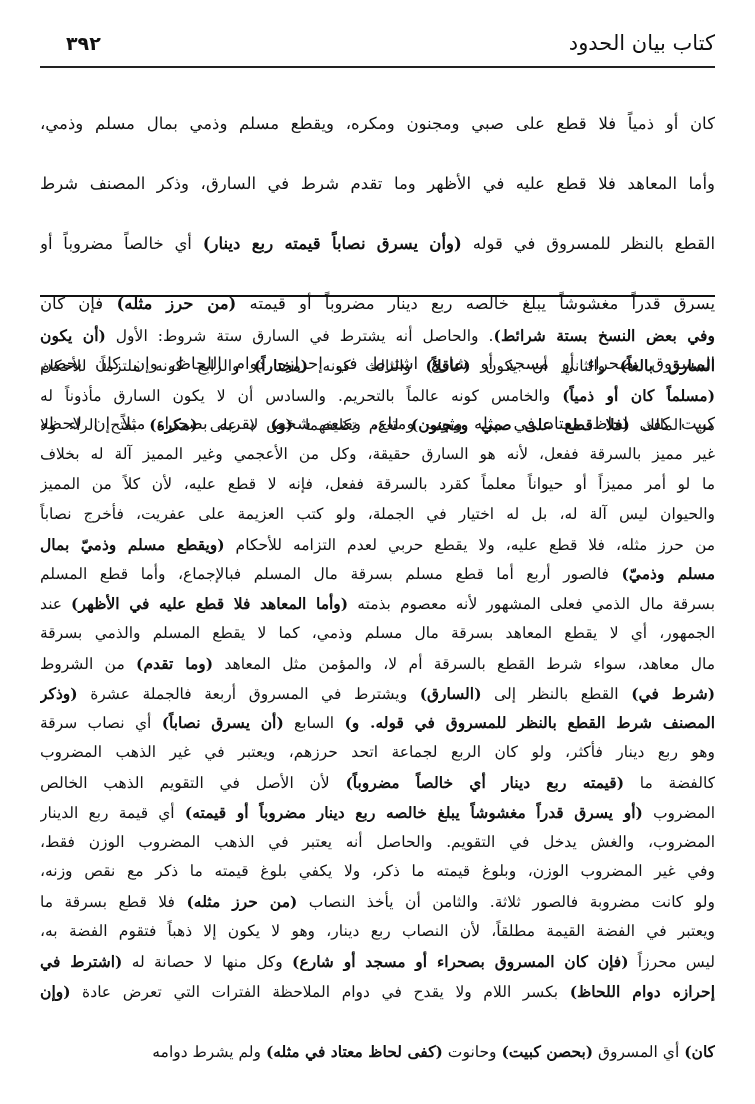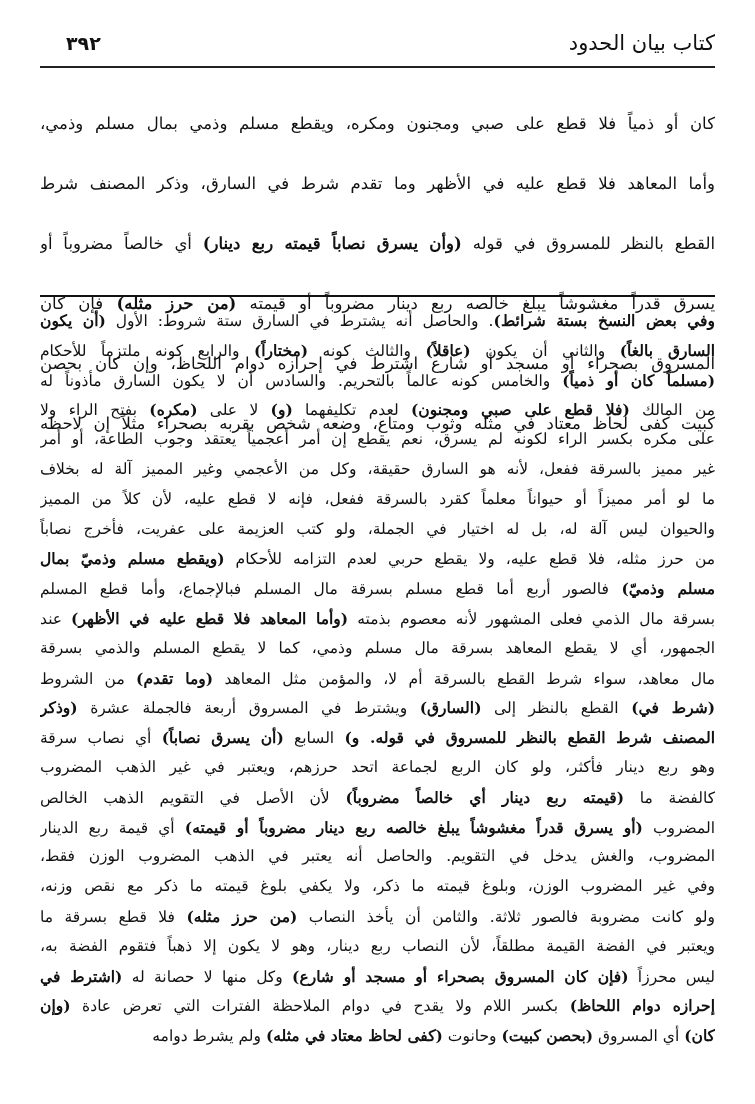--- a/index.html
+++ b/index.html
@@ -26,28 +26,28 @@
   }
   .main-line {
     height: 32px; line-height: 32px; font-size: 16.5px; white-space: nowrap;
     text-align: justify; text-align-last: justify; overflow: hidden; margin-top: 28px;
   }
   .rule-mid {
     position: absolute; left: 40px; width: 675px; top: 295px; height: 0;
     border-top: 2px solid #111;
   }
   .commentary {
-    position: absolute; left: 40px; width: 675px; top: 306px;
+    position: absolute; left: 40px; width: 675px; top: 321px;
     direction: rtl;
   }
   .c-line {
     height: 29.8px; line-height: 29.8px; font-size: 15.5px; white-space: nowrap;
     text-align: justify; text-align-last: justify; overflow: hidden;
   }
-  .c-line.last { text-align-last: right; }
+  .c-line.last { text-align-last: right; margin-top: 31px; }
   b { font-weight: bold; }
 </style>
 </head>
 <body>
 
 <div class="header">
   <span class="page-number">٣٩٢</span>
   <span class="running-title">كتاب بيان الحدود</span>
 </div>
 <div class="rule-top"></div>
@@ -61,21 +61,20 @@
     <div class="main-line"><span>كبيت كفى لحاظ معتاد في مثله وثوب ومتاع، وضعه شخص بقربه بصحراء مثلاً إن لاحظه</span></div>
   </div>
 
 <div class="rule-mid"></div>
 
 <div class="commentary" id="commentary">
     <div class="c-line"><b>وفي بعض النسخ بستة شرائط)</b><span>. والحاصل أنه يشترط في السارق ستة شروط: الأول </span><b>(أن يكون</b></div>
     <div class="c-line"><b>السارق بالغاً)</b><span> والثاني أن يكون </span><b>(عاقلاً)</b><span> والثالث كونه </span><b>(مختاراً)</b><span> والرابع كونه ملتزماً للأحكام</span></div>
     <div class="c-line"><b>(مسلماً كان أو ذمياً)</b><span> والخامس كونه عالماً بالتحريم. والسادس أن لا يكون السارق مأذوناً له</span></div>
     <div class="c-line"><span>من المالك </span><b>(فلا قطع على صبي ومجنون)</b><span> لعدم تكليفهما </span><b>(و)</b><span> لا على </span><b>(مكره)</b><span> بفتح الراء ولا</span></div>
-    <div class="c-line"><span>على مكره بكسر الراء لكونه لم يسرق، نعم يقطع إن أمر أعجمياً يعتقد وجوب الطاعة، أو أمر</span></div>
     <div class="c-line"><span>غير مميز بالسرقة ففعل، لأنه هو السارق حقيقة، وكل من الأعجمي وغير المميز آلة له بخلاف</span></div>
     <div class="c-line"><span>ما لو أمر مميزاً أو حيواناً معلماً كقرد بالسرقة ففعل، فإنه لا قطع عليه، لأن كلاً من المميز</span></div>
     <div class="c-line"><span>والحيوان ليس آلة له، بل له اختيار في الجملة، ولو كتب العزيمة على عفريت، فأخرج نصاباً</span></div>
     <div class="c-line"><span>من حرز مثله، فلا قطع عليه، ولا يقطع حربي لعدم التزامه للأحكام </span><b>(ويقطع مسلم وذميّ بمال</b></div>
     <div class="c-line"><b>مسلم وذميّ)</b><span> فالصور أربع أما قطع مسلم بسرقة مال المسلم فبالإجماع، وأما قطع المسلم</span></div>
     <div class="c-line"><span>بسرقة مال الذمي فعلى المشهور لأنه معصوم بذمته </span><b>(وأما المعاهد فلا قطع عليه في الأظهر)</b><span> عند</span></div>
     <div class="c-line"><span>الجمهور، أي لا يقطع المعاهد بسرقة مال مسلم وذمي، كما لا يقطع المسلم والذمي بسرقة</span></div>
     <div class="c-line"><span>مال معاهد، سواء شرط القطع بالسرقة أم لا، والمؤمن مثل المعاهد </span><b>(وما تقدم)</b><span> من الشروط</span></div>
     <div class="c-line"><b>(شرط في)</b><span> القطع بالنظر إلى </span><b>(السارق)</b><span> ويشترط في المسروق أربعة فالجملة عشرة </span><b>(وذكر</b></div>
     <div class="c-line"><b>المصنف شرط القطع بالنظر للمسروق في قوله. و)</b><span> السابع </span><b>(أن يسرق نصاباً)</b><span> أي نصاب سرقة</span></div>

